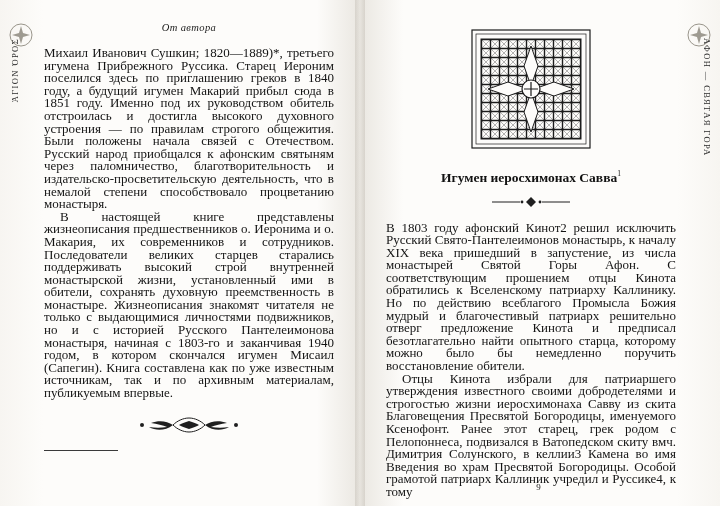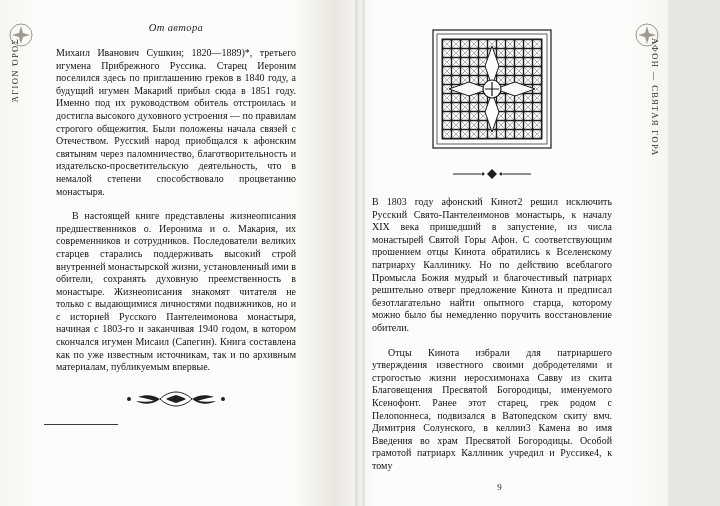--- a/index.html
+++ b/index.html
@@ -8,21 +8,21 @@
     background: #e8e6e1;
   }
   body {
     width: 720px;
     height: 506px;
     overflow: hidden;
     font-family: "Liberation Serif", serif;
   }
   .spread {
     position: relative;
-    width: 668px;
+    width: 720px;
     height: 506px;
     background: #f2f0ec;
     display: flex;
   }
   .page {
     position: relative;
     height: 506px;
     background: #fbfaf7;
     box-sizing: border-box;
   }
@@ -81,24 +81,24 @@
     text-align: center;
     font-style: italic;
     font-size: 10.5px;
     color: #1c1c1c;
     margin: 0 0 14px 0;
     letter-spacing: 0.4px;
   }
 
   
   .body-text p {
-    margin: 12px;
+    margin: 0;
     text-indent: 16px;
     text-align: justify;
-    font-size: 10px;
+    font-size: 13px;
     line-height: 12.6px;
     color: #141414;
     hyphens: auto;
   }
   .body-text p.first { text-indent: 0; }
 
   .footnote-rule {
     width: 74px;
     height: 1px;
     background: #3a3a3a;
@@ -212,20 +212,23 @@
         <rect x="13" y="13" width="100" height="100" fill="none" stroke="#1c1c1c" stroke-width="1"></rect>
         <path d="M63 20 L70 40 L63 60 L56 40 Z" fill="#fdfcfa" stroke="#1c1c1c" stroke-width="1"></path>
         <path d="M63 66 L70 86 L63 106 L56 86 Z" fill="#fdfcfa" stroke="#1c1c1c" stroke-width="1"></path>
         <path d="M20 63 L40 70 L60 63 L40 56 Z" fill="#fdfcfa" stroke="#1c1c1c" stroke-width="1"></path>
         <path d="M66 63 L86 70 L106 63 L86 56 Z" fill="#fdfcfa" stroke="#1c1c1c" stroke-width="1"></path>
         <circle cx="63" cy="63" r="9" fill="#fdfcfa" stroke="#1c1c1c" stroke-width="1.2"></circle>
         <path d="M63 56 V70 M56 63 H70" stroke="#1c1c1c" stroke-width="1.2"></path>
       </svg>
     </div>
 
+    <h1 class="chapter-title">
+      <span>Игумен иеросхимонах Савва</span><sup>1</sup>
+    </h1>
 
     <div class="title-orn">
       <svg width="86" height="12" viewBox="0 0 86 12">
         <path d="M4 6 H32" stroke="#1f1f1f" stroke-width="1"></path>
         <path d="M54 6 H82" stroke="#1f1f1f" stroke-width="1"></path>
         <path d="M43 1 L48 6 L43 11 L38 6 Z" fill="#1f1f1f"></path>
         <circle cx="34" cy="6" r="1.4" fill="#1f1f1f"></circle>
         <circle cx="52" cy="6" r="1.4" fill="#1f1f1f"></circle>
       </svg>
     </div>

